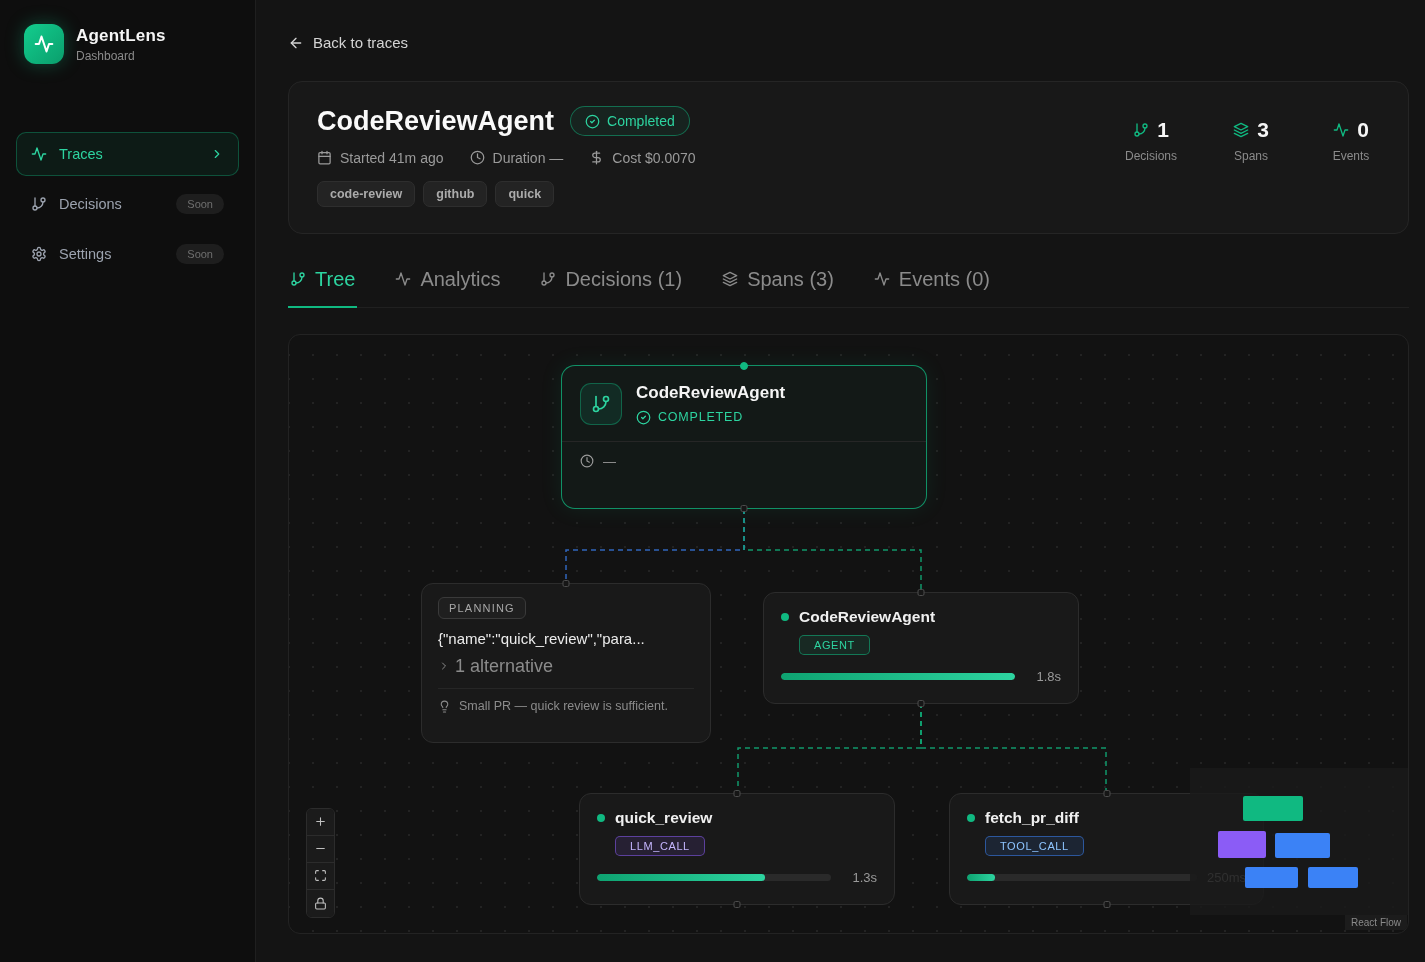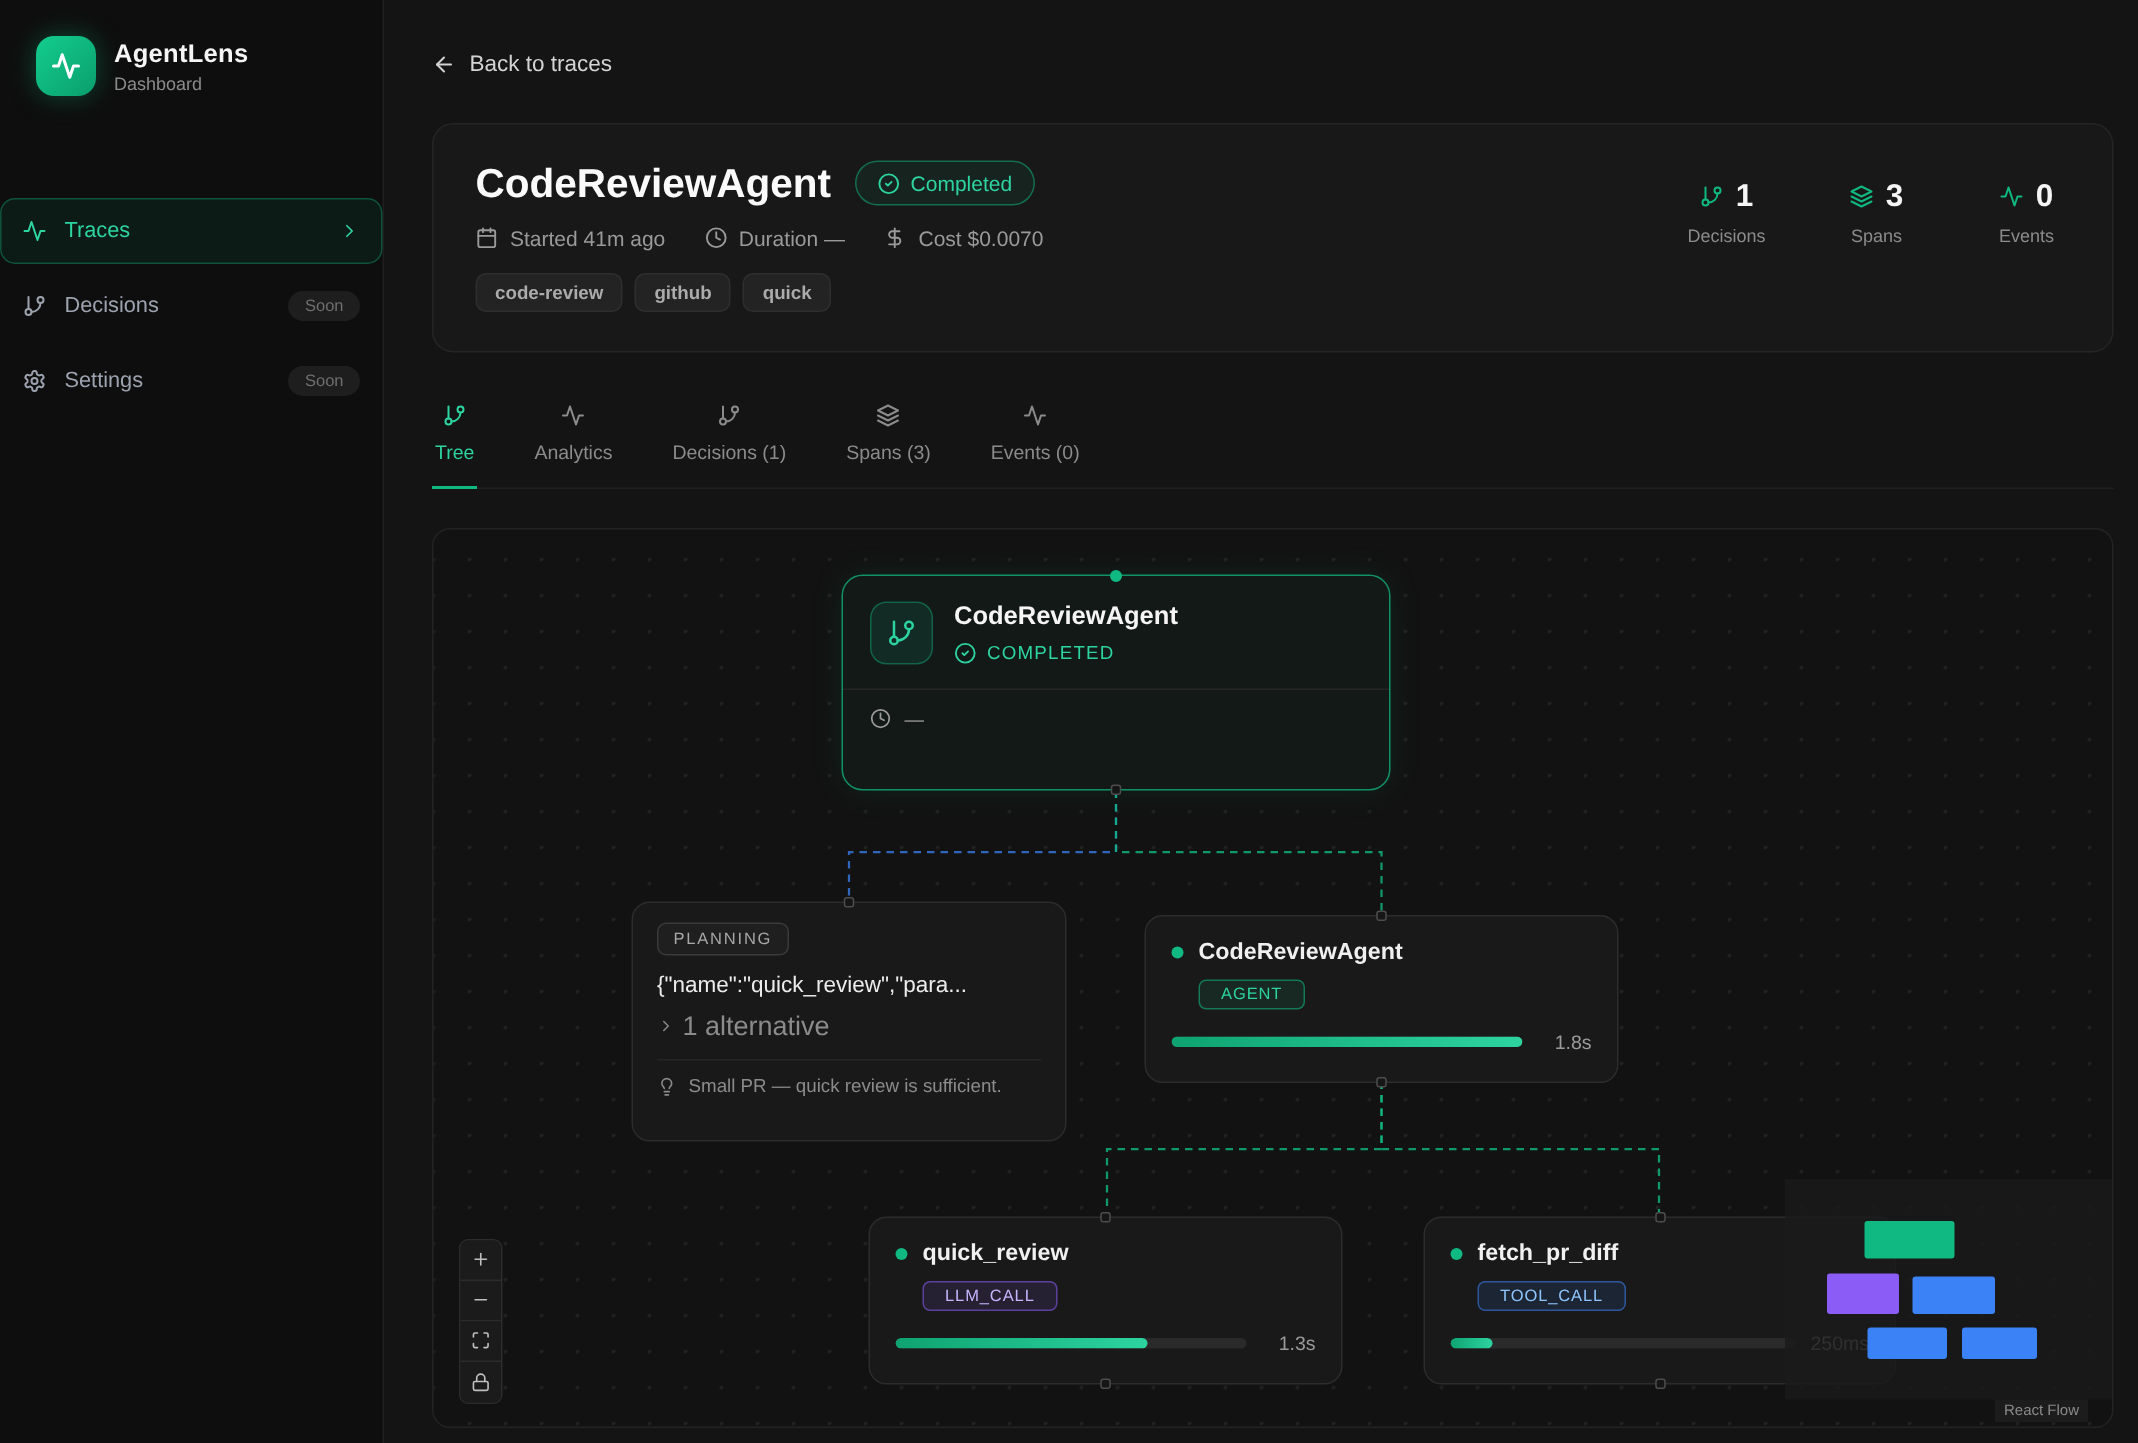--- a/index.html
+++ b/index.html
@@ -7,21 +7,21 @@
   body { background:#141414; color:#e5e5e5; font-family:"Liberation Sans",sans-serif; overflow:hidden; display:flex; }
   .ic { width:16px; height:16px; fill:none; stroke:currentColor; stroke-width:2; stroke-linecap:round; stroke-linejoin:round; flex:none; }
 
   
   .sidebar { width:256px; height:100%; background:#0e0e0e; border-right:1px solid #1f1f1f; display:flex; flex-direction:column; flex:none; }
   .logo-row { display:flex; align-items:center; gap:12px; padding:24px; }
   .logo-icon { width:40px; height:40px; border-radius:12px; background:linear-gradient(135deg,#13cd8e,#0a9e6c); display:flex; align-items:center; justify-content:center; color:#fff; box-shadow:0 0 18px rgba(16,185,129,.35); }
   .logo-icon .ic { width:20px; height:20px; stroke-width:2.4; }
   .app-name { font-size:17px; font-weight:bold; color:#f5f5f5; letter-spacing:.2px; }
   .app-sub { font-size:12px; color:#8b8b8b; margin-top:3px; }
-  .nav { padding:0 0; margin-top:44px; display:flex; flex-direction:column; gap:6px; }
+  .nav { padding:0 16px; margin-top:44px; display:flex; flex-direction:column; gap:6px; }
   .nav-item { height:44px; display:flex; align-items:center; gap:12px; padding:0 14px; border-radius:10px; border:1px solid transparent; color:#9ca3af; font-size:14.5px; cursor:pointer; }
   .nav-item.active { background:rgba(16,185,129,.08); border-color:rgba(16,185,129,.35); color:#2dd4a0; }
   .soon { margin-left:auto; background:#1e1e1e; color:#6f6f6f; font-size:11px; padding:4px 11px; border-radius:999px; }
   .chev-end { margin-left:auto; width:14px; height:14px; }
   .version { margin:auto 16px 16px; border:1px solid #242424; background:#131313; color:#6f6f6f; border-radius:10px; padding:13px 16px; font-size:13px; }
 
   
   .main { flex:1; padding:34px 16px 0 32px; position:relative; min-width:0; }
   .back { display:inline-flex; align-items:center; gap:9px; color:#d4d4d4; font-size:15px; cursor:pointer; }
   .header-card { margin-top:26px; background:#181818; border:1px solid #252525; border-radius:14px; padding:24px 28px 26px; display:flex; justify-content:space-between; }
@@ -34,21 +34,21 @@
   .meta-item .ic { width:15px; height:15px; }
   .tags-row { display:flex; gap:8px; margin-top:15px; }
   .tag { background:#232323; border:1px solid #2e2e2e; color:#ababab; font-size:12.5px; padding:5px 12px; border-radius:7px;font-weight:bold; }
   .stats { display:flex; gap:42px; padding-top:12px; flex:none; }
   .stat { display:flex; flex-direction:column; align-items:center; gap:7px; min-width:58px; }
   .stat-top { display:flex; align-items:center; gap:8px; color:#10b981; }
   .stat-value { font-size:21px; font-weight:bold; color:#f5f5f5; }
   .stat-label { font-size:12px; color:#8b8b8b; }
 
   .tabs { display:flex; gap:36px; margin-top:24px; border-bottom:1px solid #202020; }
-  .tab { display:flex; align-items:center; gap:9px; padding:10px 2px 15px; color:#8b8b8b; font-size:13px; cursor:pointer; border-bottom:2px solid transparent; margin-bottom:-1px;flex-direction:column; }
+  .tab { display:flex; align-items:center; gap:9px; padding:10px 2px 15px; color:#8b8b8b; font-size:20px; cursor:pointer; border-bottom:2px solid transparent; margin-bottom:-1px; }
   .tab.active { color:#2dd4a0; border-bottom-color:#10b981; }
 
   
   .canvas { position:relative; margin-top:26px; height:600px; background:#121212; border:1px solid #232323; border-radius:12px; overflow:hidden;
     background-image:radial-gradient(rgba(255,255,255,.07) 1px, transparent 1.3px); background-size:24px 24px; background-position:12px 8px; }
   .edges { position:absolute; inset:0; width:100%; height:100%; }
   .node { position:absolute; border-radius:12px; background:#191919; border:1px solid #2c2c2c; cursor:pointer; }
   .handle { position:absolute; left:50%; width:7px; height:7px; transform:translateX(-50%); background:#161616; border:1px solid #4d4d4d; border-radius:2px; }
   .handle.top { top:-4px; } .handle.bottom { bottom:-4px; }
   .handle.src { background:#10b981; border-color:#10b981; border-radius:50%; width:8px; height:8px; }
@@ -87,21 +87,21 @@
   .bar-fill { height:100%; border-radius:99px; background:linear-gradient(90deg,#0ea371,#2dd4a0); }
   .span-dur { font-size:13px; color:#9a9a9a; min-width:36px; text-align:right; }
 
   .controls { position:absolute; left:17px; bottom:15px; display:flex; flex-direction:column; border:1px solid #2c2c2c; border-radius:6px; overflow:hidden; z-index:8; }
   .ctrl-btn { width:27px; height:27px; background:#1b1b1b; color:#c0c0c0; display:flex; align-items:center; justify-content:center; border-bottom:1px solid #2c2c2c; cursor:pointer; }
   .ctrl-btn:last-child { border-bottom:none; }
   .ctrl-btn .ic { width:13px; height:13px; }
 
   .minimap { position:absolute; right:0; bottom:18px; width:218px; height:147px; background:rgba(26,26,26,.84); z-index:10; cursor:pointer; }
   .mm-rect { position:absolute; border-radius:2px; }
-  .attribution { position:absolute; right:16px; bottom:3px; z-index:11; background:#1c1c1c; color:#8a8a8a; font-size:10px; padding:2px 6px; }
+  .attribution { position:absolute; right:1px; bottom:3px; z-index:11; background:#1c1c1c; color:#8a8a8a; font-size:10px; padding:2px 6px; }
 </style>
 </head>
 <body>
 
 <svg width="0" height="0" style="position:absolute" aria-hidden="true">
   <defs>
     <symbol id="i-activity" viewBox="0 0 24 24">
         <path d="M22 12h-4l-3 9L9 3l-3 9H2"></path>
       </symbol>
     <symbol id="i-branch" viewBox="0 0 24 24">

